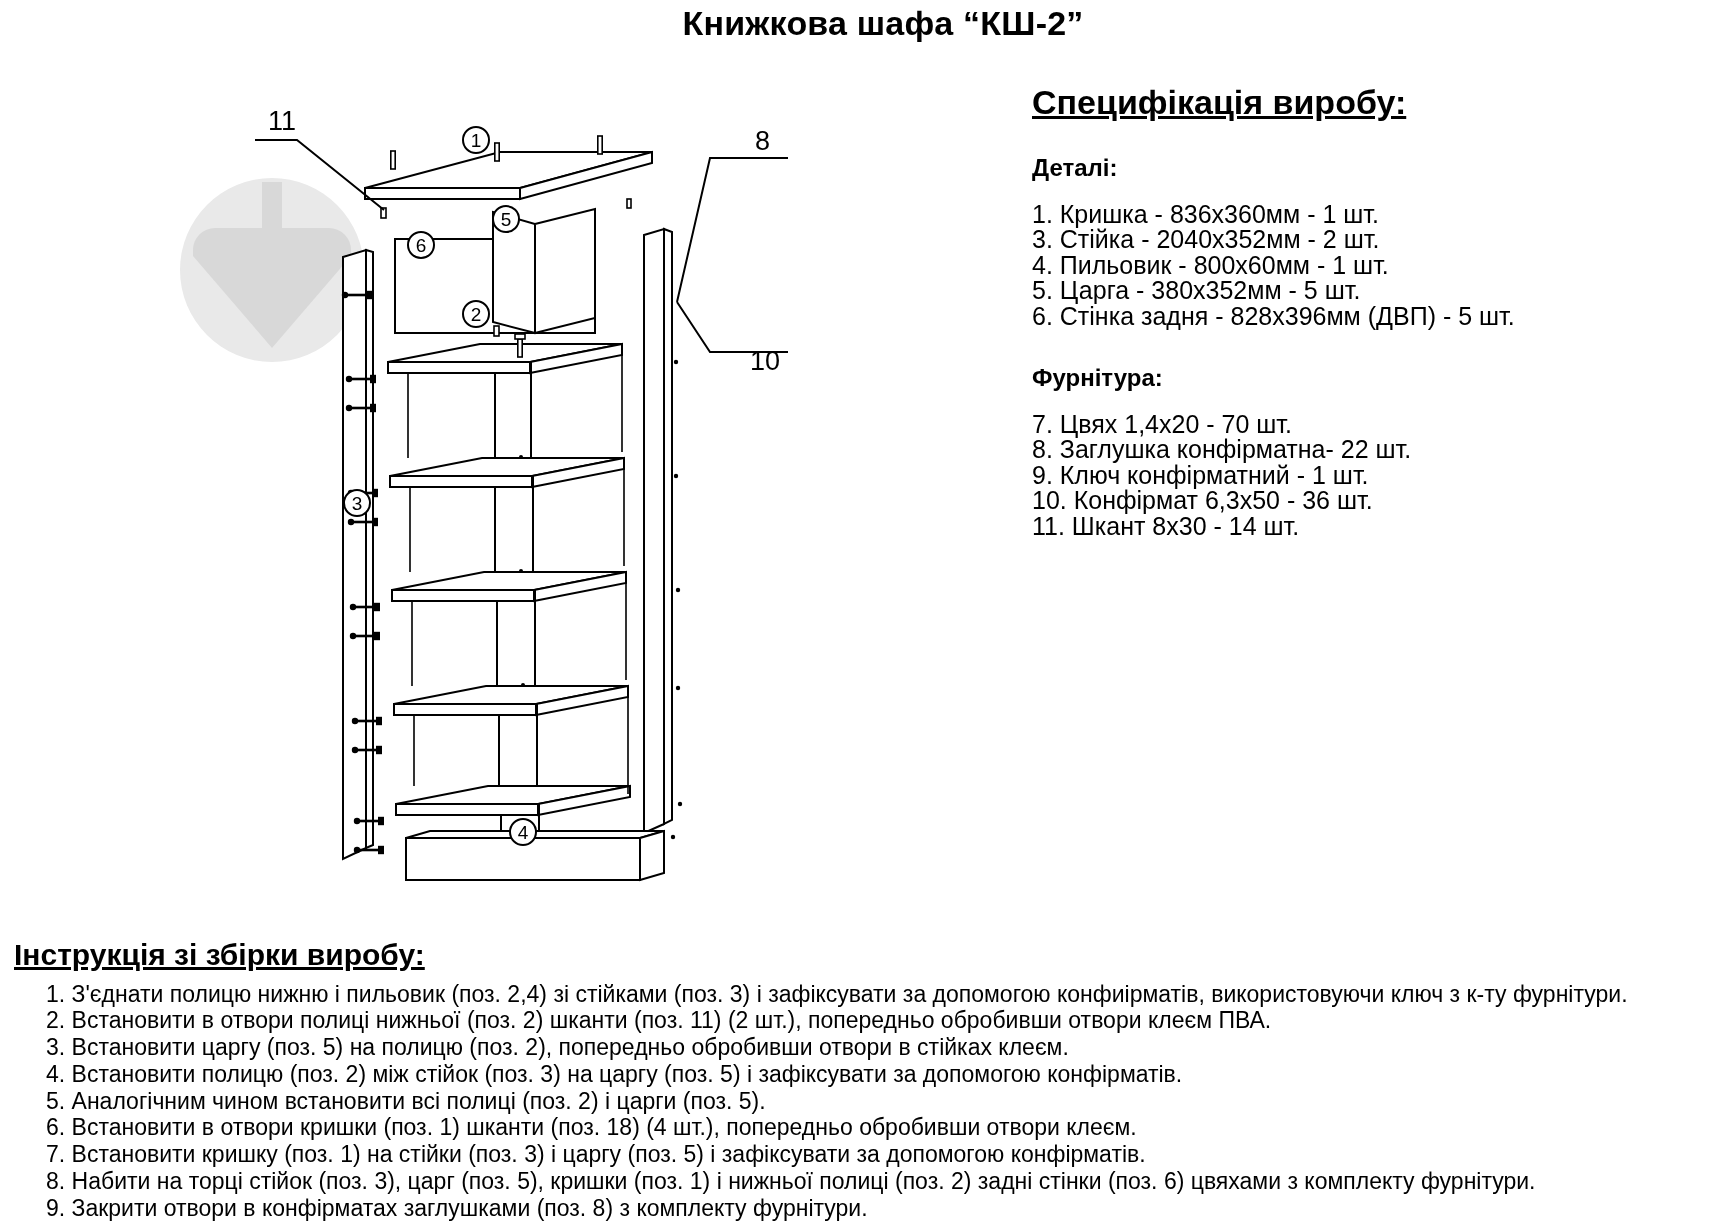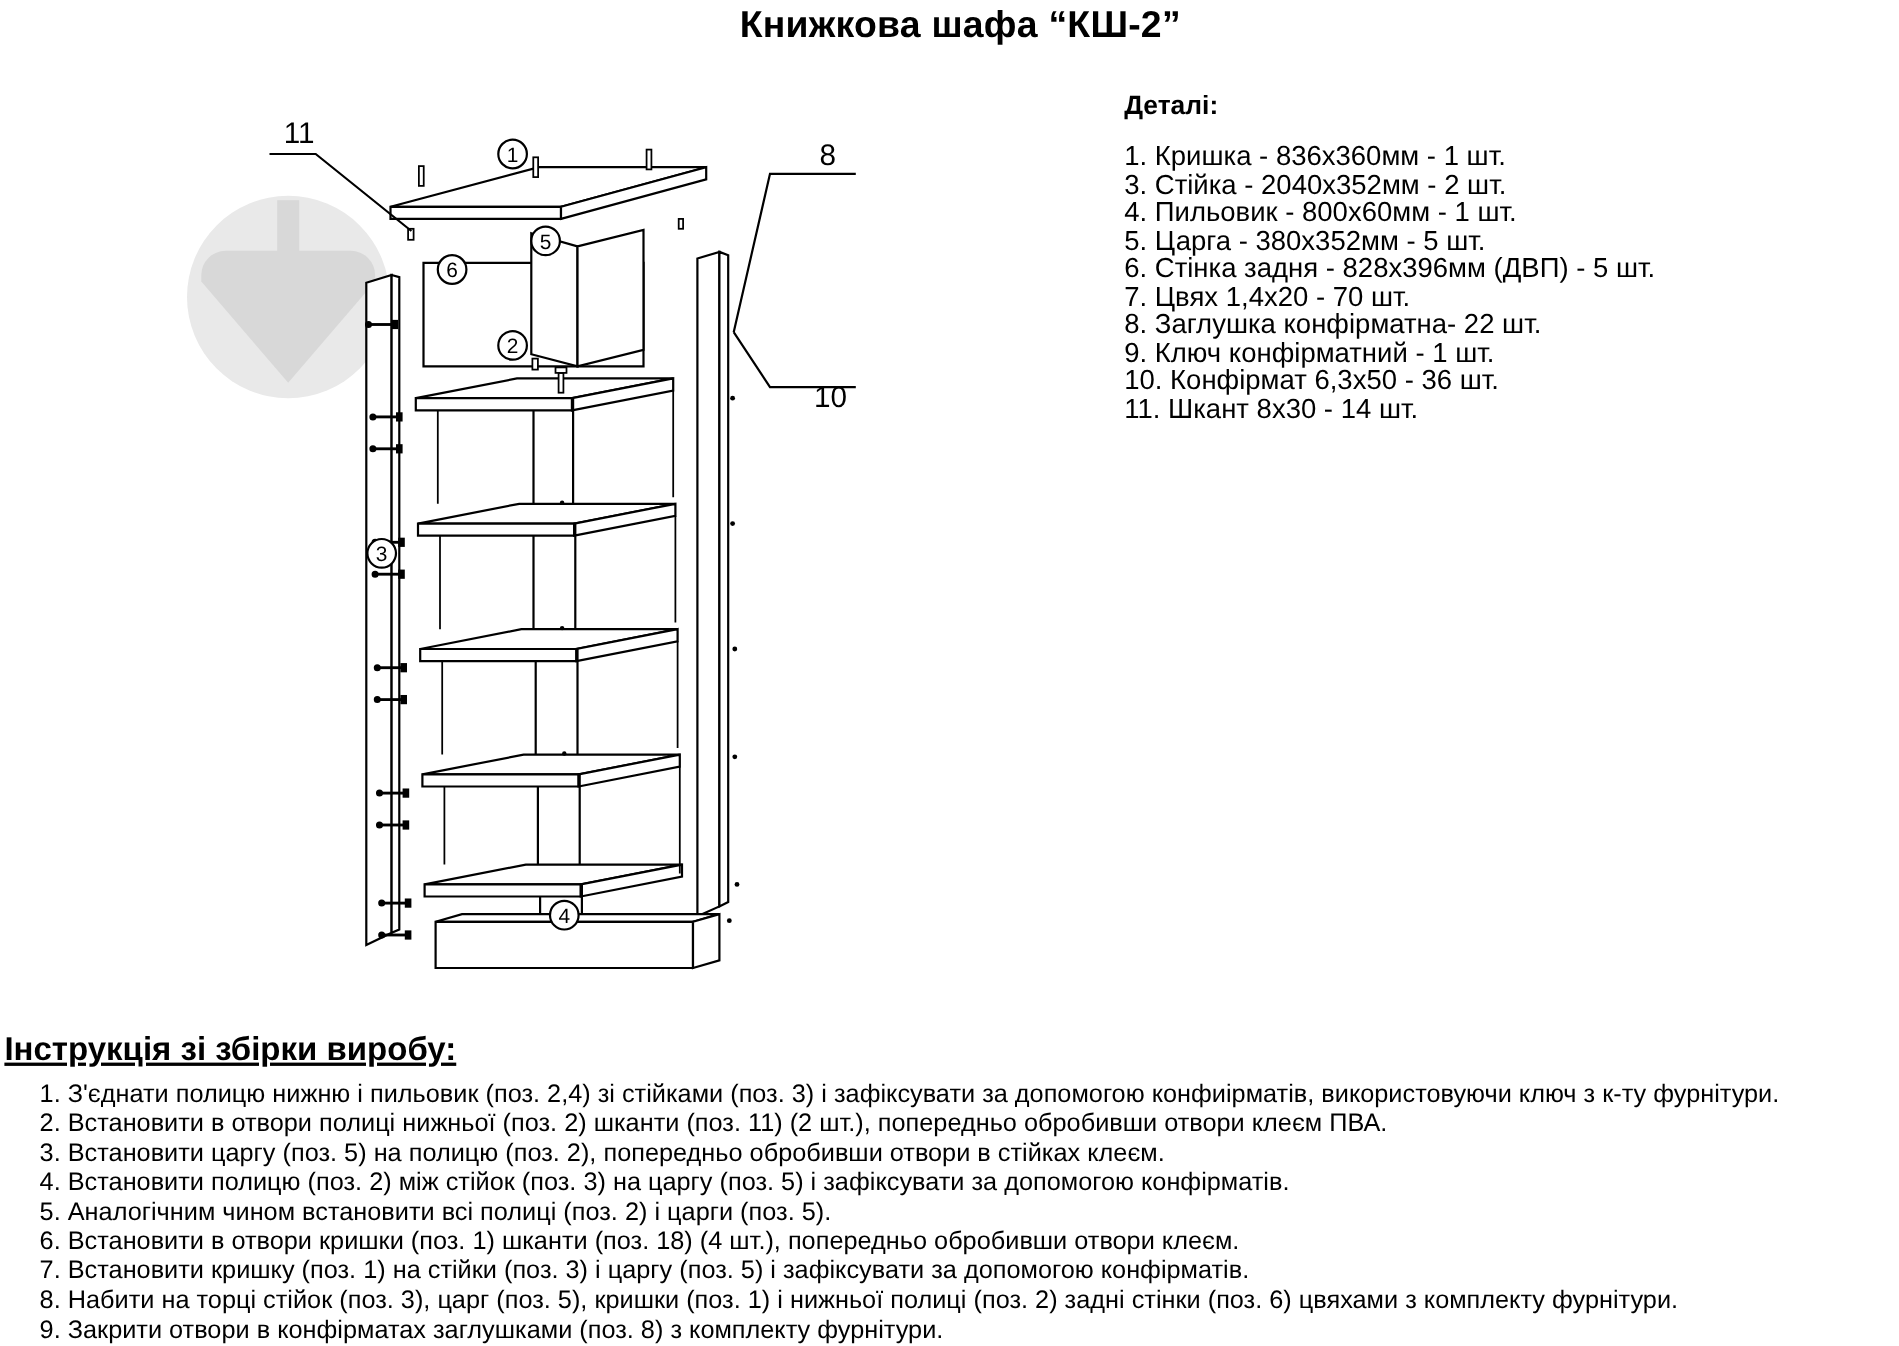--- a/index.html
+++ b/index.html
@@ -4,21 +4,21 @@
 <style>
   html,body{margin:0;padding:0;}
   body{
     width:1726px;height:1224px;
     background:#ffffff;
     font-family:"Liberation Sans", sans-serif;
     color:#000000;
     position:relative;
     overflow:hidden;
   }
-  .page{position:relative;width:1520px;height:1224px;}
+  .page{position:relative;width:1520px;height:1224px;margin-left:10px;}
 
   
   #page-title{
     position:absolute;left:0;top:4px;width:1726px;
     text-align:center;
     font-size:34px;font-weight:bold;
     letter-spacing:0.2px;
     padding-left:20px;
     box-sizing:border-box;
   }
@@ -265,30 +265,32 @@
       </g>
       <g font-family="Liberation Sans, sans-serif" font-size="27">
         <text x="258" y="78">11</text>
         <text x="745" y="98">8</text>
         <text x="740" y="318">10</text>
       </g>
     </svg>
   </div>
 
   <div id="spec-panel">
+    <div id="spec-heading">Специфікація виробу:</div>
 
     <div class="spec-subheading">Деталі:</div>
     <ul class="spec-list">
       <li>1. Кришка - 836х360мм - 1 шт.</li>
       <li>3. Стійка - 2040х352мм - 2 шт.</li>
       <li>4. Пильовик - 800х60мм - 1 шт.</li>
       <li>5. Царга - 380х352мм - 5 шт.</li>
       <li>6. Стінка задня - 828х396мм (ДВП) - 5 шт.</li>
     </ul>
 
+    <div class="spec-subheading" id="hardware-subheading">Фурнітура:</div>
     <ul class="spec-list">
       <li>7. Цвях 1,4х20 - 70 шт.</li>
       <li>8. Заглушка конфірматна- 22 шт.</li>
       <li>9. Ключ конфірматний - 1 шт.</li>
       <li>10. Конфірмат 6,3х50 - 36 шт.</li>
       <li>11. Шкант 8х30 - 14 шт.</li>
     </ul>
   </div>
 
   <div id="instructions">

